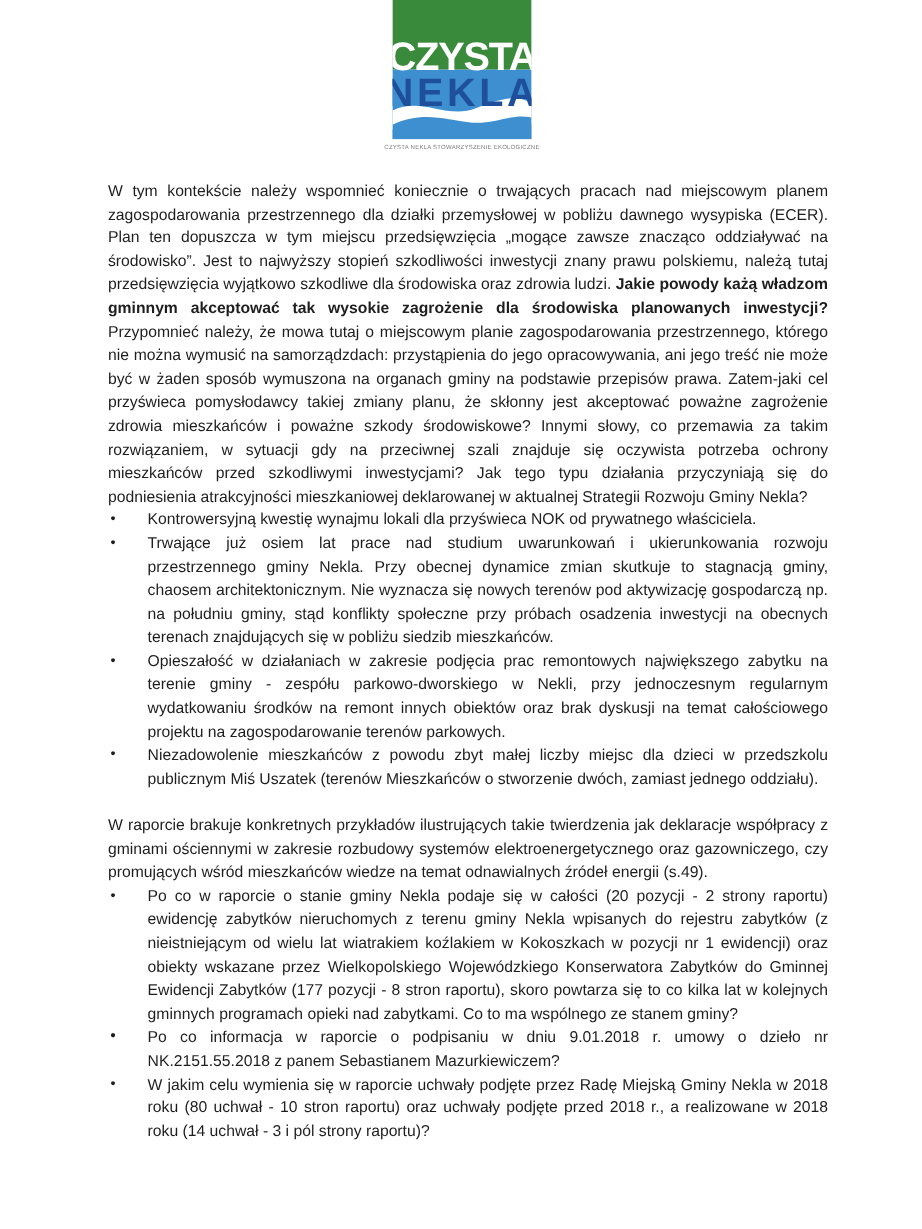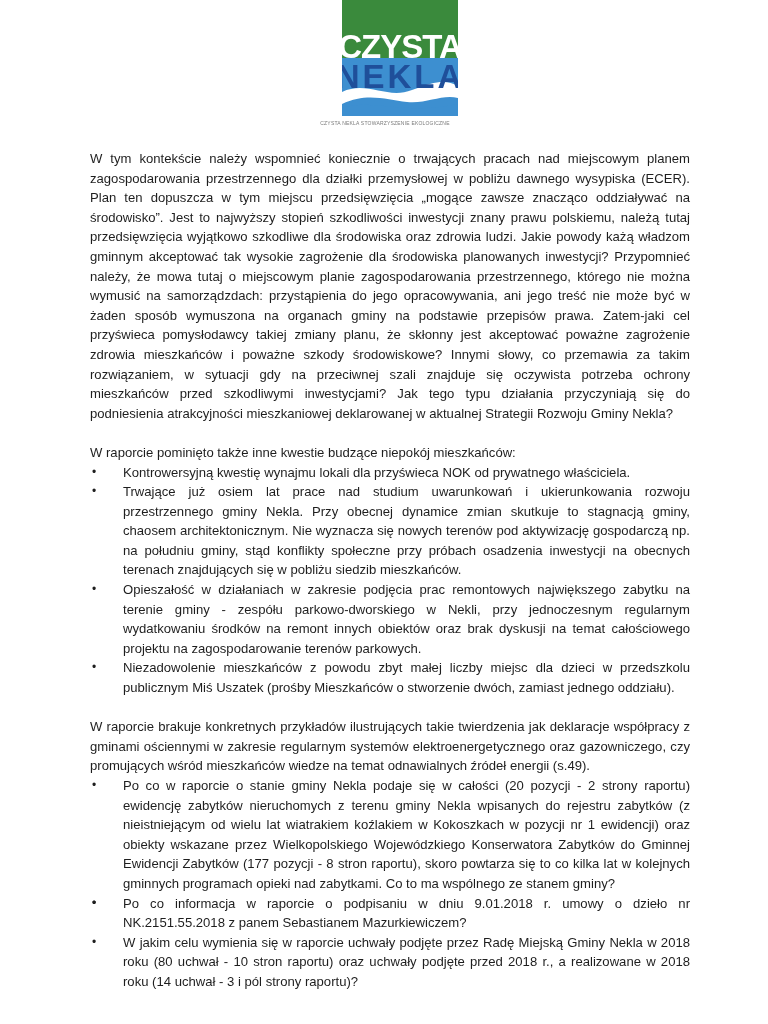--- a/index.html
+++ b/index.html
@@ -1,34 +1,34 @@
 <!DOCTYPE html>
 <html><head>
 <meta charset="utf-8">
 <style>
   html, body { margin: 0; padding: 0; background: #ffffff; }
   body {
     width: 768px; height: 1024px; overflow: hidden; position: relative;
     font-family: "Liberation Sans", sans-serif; color: #1e1e1e;
   }
   .logo {
-    position: absolute; left: 327px; top: 0; width: 116px; height: 133px; margin-left: 15px;
+    position: absolute; left: 327px; top: 0; width: 116px; height: 133px;
   }
   .logo-tagline {
     position: absolute; left: 310px; top: 120px; width: 150px;
     font-size: 5px; letter-spacing: 0.2px; color: #7a7a7a; text-align: center;
     white-space: nowrap;
   }
   .page {
     position: absolute; left: 90px; top: 149px; width: 600px;
     font-size: 13.1px; line-height: 19.6px;
   }
   .page p { margin: 0; text-align: justify; }
   .page p.gap { margin-top: 19.6px; }
-  .page strong { font-weight: normal; }
+  .page strong { font-weight: bold; }
   ul.bullets { list-style: none; margin: 0; padding: 0; }
   ul.bullets li { position: relative; padding-left: 33px; text-align: justify; }
   ul.bullets li .dot {
     position: absolute; left: 2px; top: 0; font-size: 12px;
   }
 </style>
 </head>
 <body>
 
 <div class="logo">
@@ -39,29 +39,28 @@
     <path d="M0 108 C 30 98, 60 116, 116 104 L116 116 L0 116 Z" fill="#3d8fd0"></path>
     <text x="58" y="58" text-anchor="middle" font-family="Liberation Sans, sans-serif" font-weight="bold" font-size="33" fill="#ffffff" letter-spacing="-1">CZYSTA</text>
     <text x="58" y="88" text-anchor="middle" font-family="Liberation Sans, sans-serif" font-weight="bold" font-size="33" fill="#1f4f9a" letter-spacing="3">NEKLA</text>
   </svg>
 </div>
 <div class="logo-tagline">CZYSTA NEKLA STOWARZYSZENIE EKOLOGICZNE</div>
 
 <div class="page">
   <p><span>W tym kontekście należy wspomnieć koniecznie o trwających pracach nad miejscowym planem zagospodarowania przestrzennego dla działki przemysłowej w pobliżu dawnego wysypiska (ECER). Plan ten dopuszcza w tym miejscu przedsięwzięcia „mogące zawsze znacząco oddziaływać na środowisko”. Jest to najwyższy stopień szkodliwości inwestycji znany prawu polskiemu, należą tutaj przedsięwzięcia wyjątkowo szkodliwe dla środowiska oraz zdrowia ludzi. </span><strong>Jakie powody każą władzom gminnym akceptować tak wysokie zagrożenie dla środowiska planowanych inwestycji?</strong><span> Przypomnieć należy, że mowa tutaj o miejscowym planie zagospodarowania przestrzennego, którego nie można wymusić na samorządzdach: przystąpienia do jego opracowywania, ani jego treść nie może być w żaden sposób wymuszona na organach gminy na podstawie przepisów prawa. Zatem-jaki cel przyświeca pomysłodawcy takiej zmiany planu, że skłonny jest akceptować poważne zagrożenie zdrowia mieszkańców i poważne szkody środowiskowe? Innymi słowy, co przemawia za takim rozwiązaniem, w sytuacji gdy na przeciwnej szali znajduje się oczywista potrzeba ochrony mieszkańców przed szkodliwymi inwestycjami? Jak tego typu działania przyczyniają się do podniesienia atrakcyjności mieszkaniowej deklarowanej w aktualnej Strategii Rozwoju Gminy Nekla?</span></p>
 
-  <p class="gap">W raporcie pominięto także inne kwestie budzące niepokój mieszkańców:</p>
   <ul class="bullets">
     <li><span class="dot">•</span><span>Kontrowersyjną kwestię wynajmu lokali dla przyświeca NOK od prywatnego właściciela.</span></li>
     <li><span class="dot">•</span><span>Trwające już osiem lat prace nad studium uwarunkowań i ukierunkowania rozwoju przestrzennego gminy Nekla. Przy obecnej dynamice zmian skutkuje to stagnacją gminy, chaosem architektonicznym. Nie wyznacza się nowych terenów pod aktywizację gospodarczą np. na południu gminy, stąd konflikty społeczne przy próbach osadzenia inwestycji na obecnych terenach znajdujących się w pobliżu siedzib mieszkańców.</span></li>
     <li><span class="dot">•</span><span>Opieszałość w działaniach w zakresie podjęcia prac remontowych największego zabytku na terenie gminy - zespółu parkowo-dworskiego w Nekli, przy jednoczesnym regularnym wydatkowaniu środków na remont innych obiektów oraz brak dyskusji na temat całościowego projektu na zagospodarowanie terenów parkowych.</span></li>
-    <li><span class="dot">•</span><span>Niezadowolenie mieszkańców z powodu zbyt małej liczby miejsc dla dzieci w  przedszkolu publicznym Miś Uszatek (prośby Mieszkańców o stworzenie dwóch, zamiast jednego oddziału).</span></li>
+    <li><span class="dot">•</span><span>Niezadowolenie mieszkańców z powodu zbyt małej liczby miejsc dla dzieci w  przedszkolu publicznym Miś Uszatek (terenów Mieszkańców o stworzenie dwóch, zamiast jednego oddziału).</span></li>
   </ul>
 
-  <p class="gap">W raporcie brakuje konkretnych przykładów ilustrujących takie twierdzenia jak deklaracje współpracy z gminami ościennymi w zakresie regularnym systemów elektroenergetycznego oraz gazowniczego, czy promujących wśród mieszkańców wiedze na temat odnawialnych źródeł energii (s.49).</p>
+  <p class="gap">W raporcie brakuje konkretnych przykładów ilustrujących takie twierdzenia jak deklaracje współpracy z gminami ościennymi w zakresie rozbudowy systemów elektroenergetycznego oraz gazowniczego, czy promujących wśród mieszkańców wiedze na temat odnawialnych źródeł energii (s.49).</p>
 
   <ul class="bullets">
     <li><span class="dot">•</span><span>Po co w raporcie o stanie gminy Nekla podaje się w całości (20 pozycji - 2 strony raportu) ewidencję zabytków nieruchomych z terenu gminy Nekla wpisanych do rejestru zabytków (z nieistniejącym od wielu lat wiatrakiem koźlakiem w Kokoszkach w pozycji nr 1 ewidencji) oraz obiekty wskazane przez Wielkopolskiego Wojewódzkiego Konserwatora Zabytków do Gminnej Ewidencji Zabytków (177 pozycji - 8 stron raportu), skoro powtarza się to co kilka lat w kolejnych gminnych programach opieki nad zabytkami. Co to ma wspólnego ze stanem gminy?</span></li>
     <li><span class="dot">•</span></li>
     <li><span class="dot">•</span><span>Po co informacja w raporcie o podpisaniu w dniu 9.01.2018 r. umowy o dzieło nr NK.2151.55.2018 z panem Sebastianem Mazurkiewiczem?</span></li>
     <li><span class="dot">•</span><span>W jakim celu wymienia się w raporcie uchwały podjęte przez Radę Miejską Gminy Nekla w 2018 roku (80 uchwał - 10 stron raportu) oraz uchwały podjęte przed 2018 r., a realizowane w 2018 roku (14 uchwał - 3 i pól strony raportu)?</span></li>
 
   </ul>
 </div>
 

